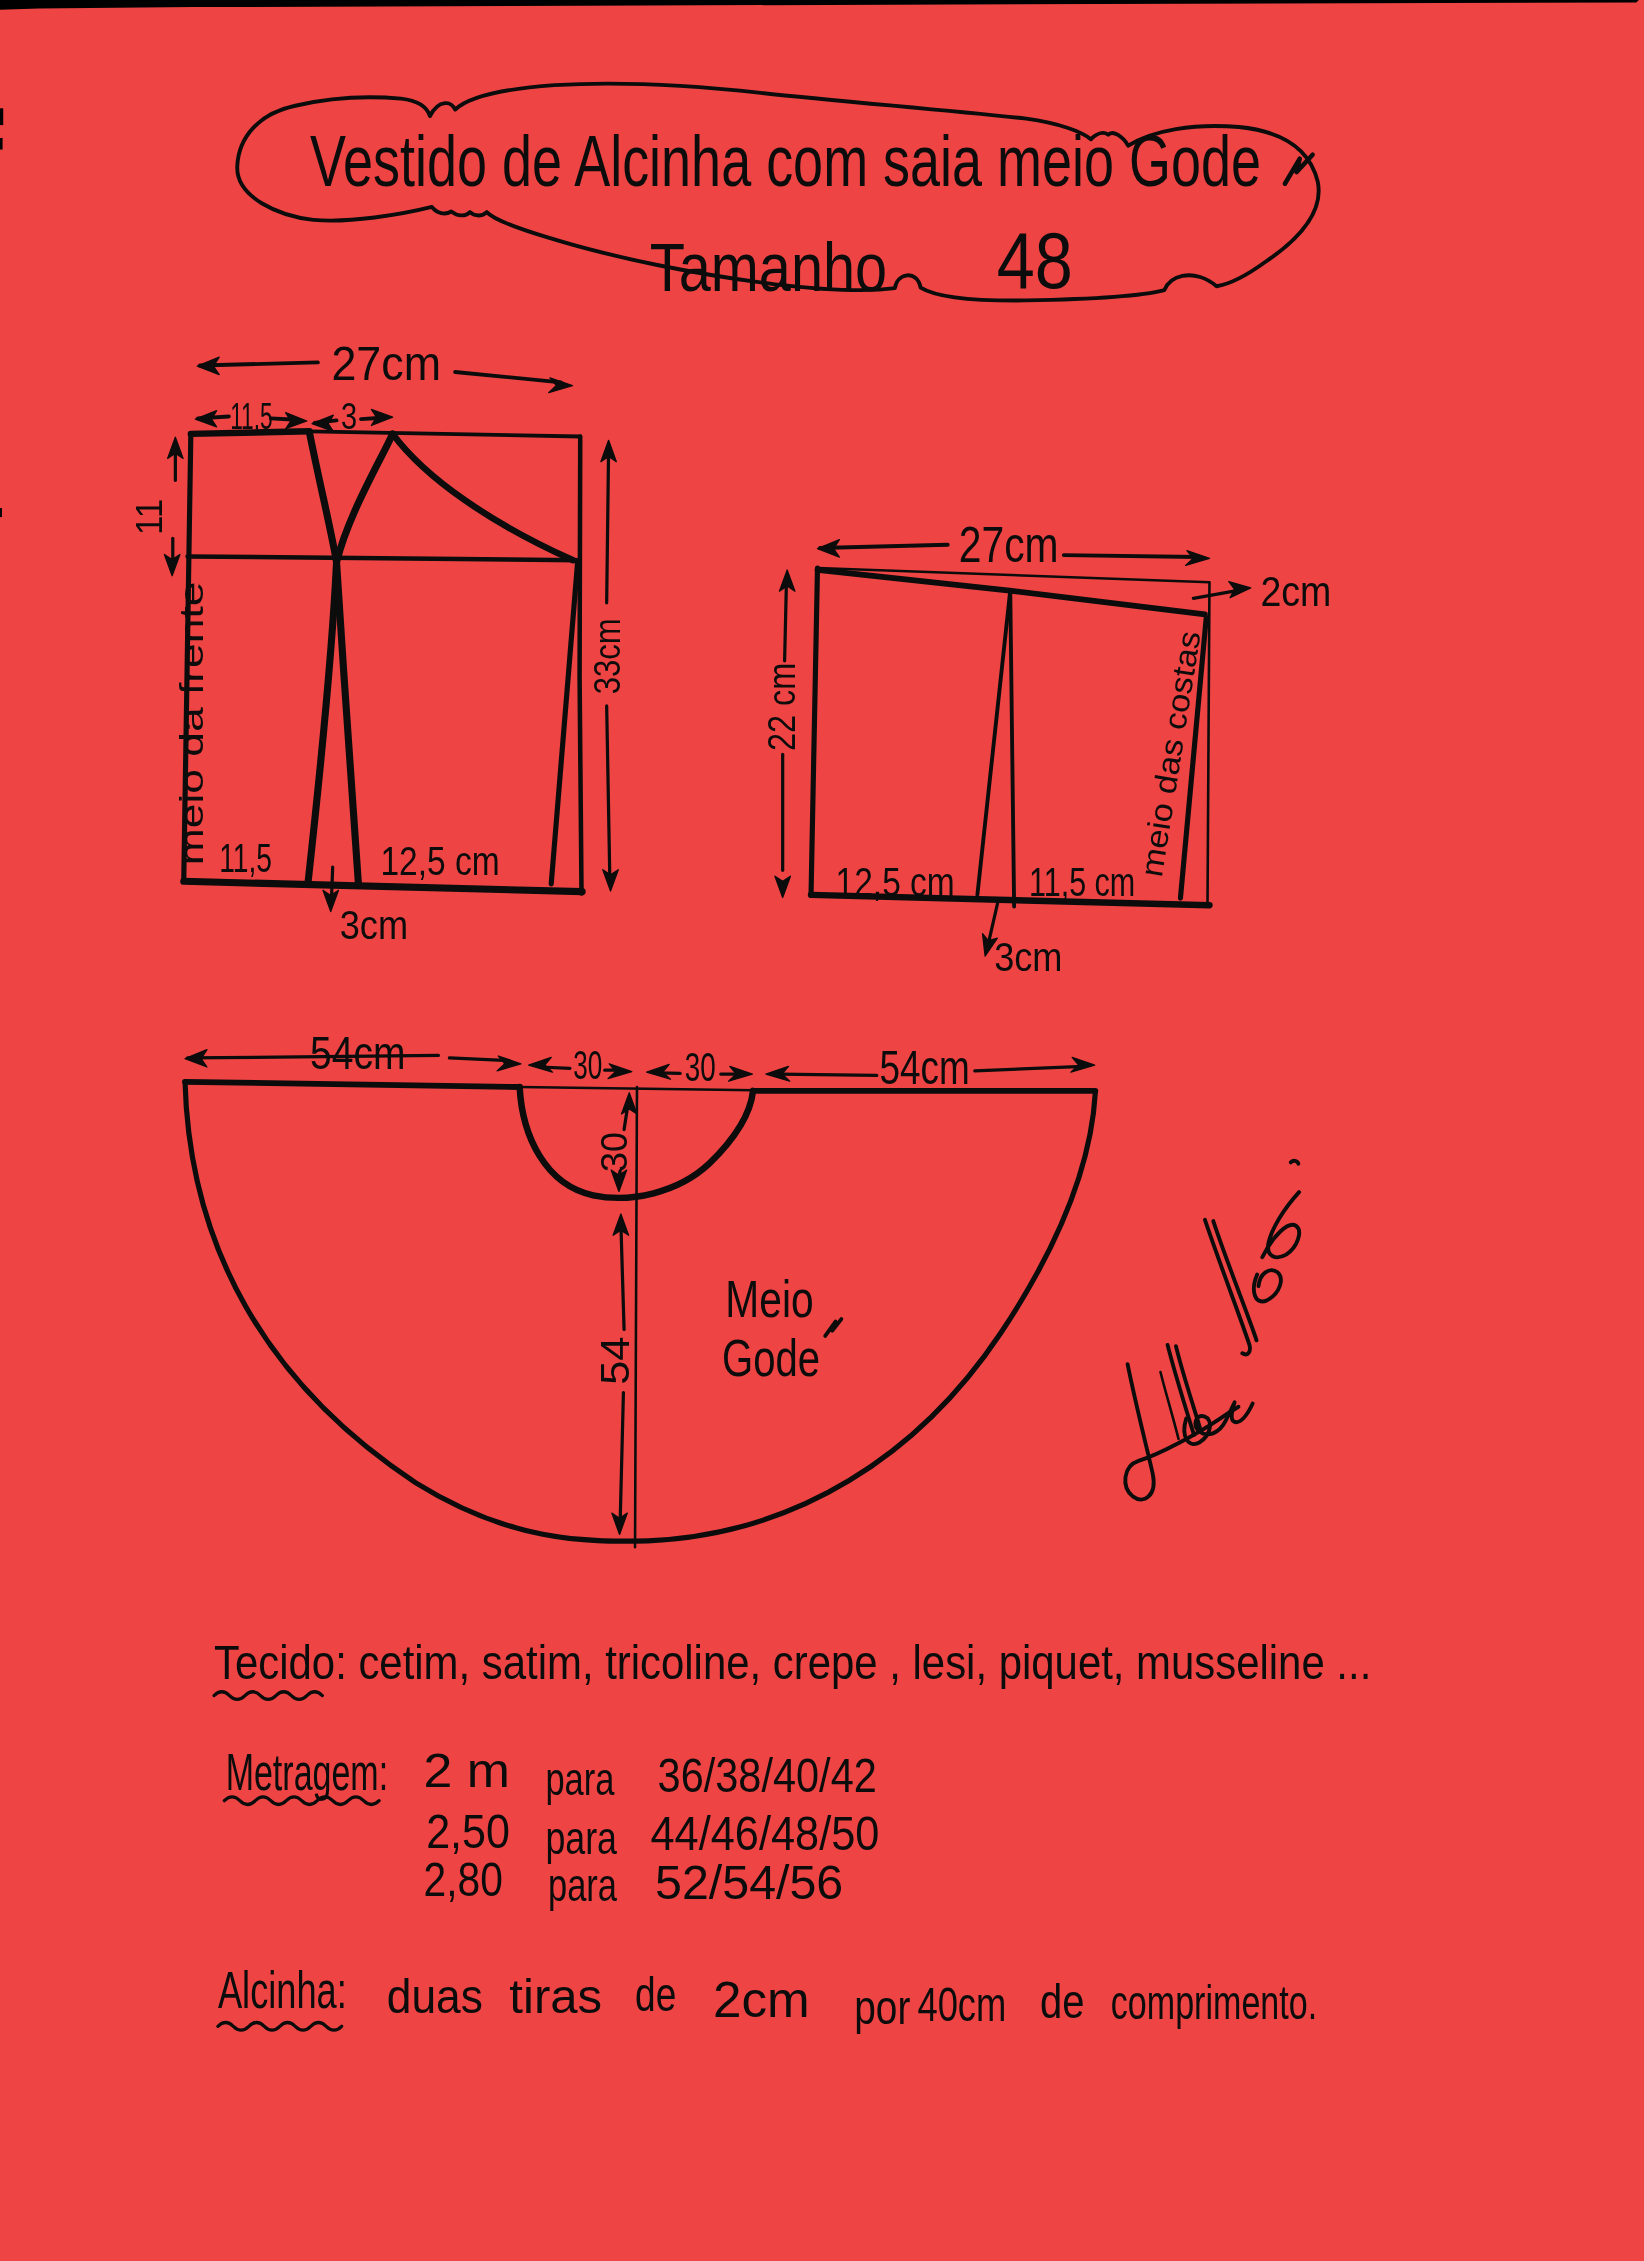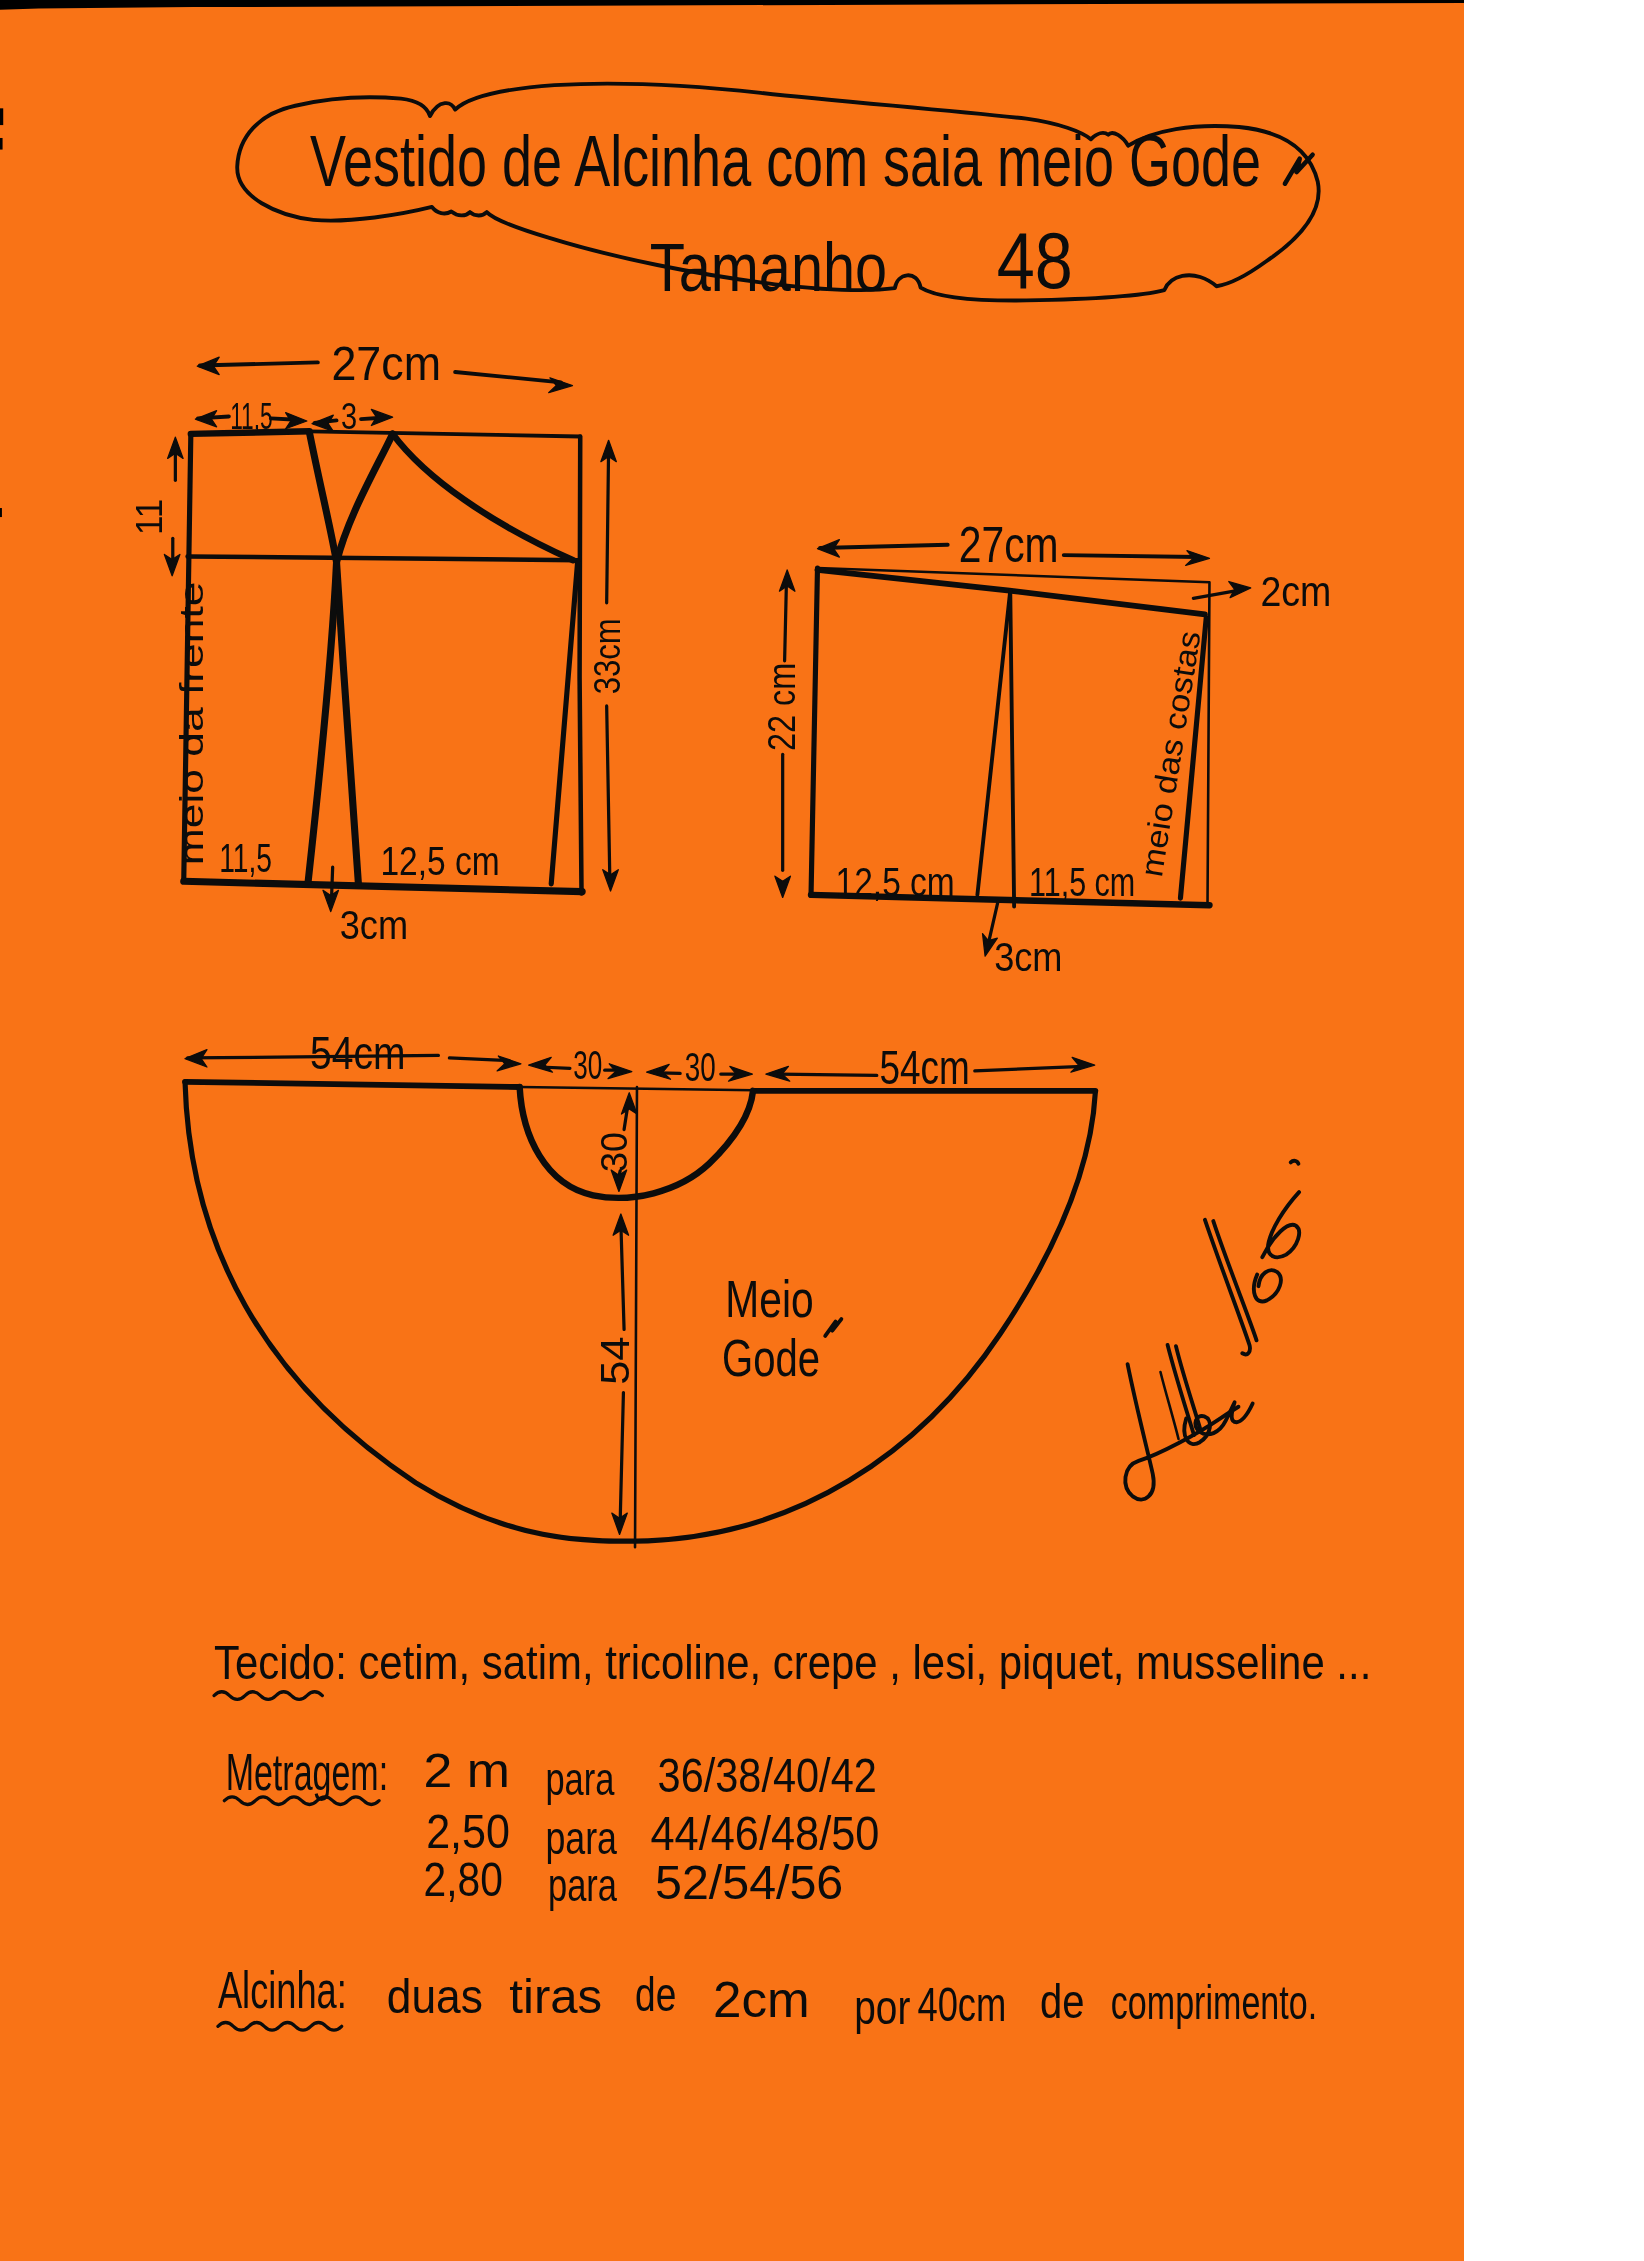--- a/index.html
+++ b/index.html
@@ -1,16 +1,16 @@
 <!DOCTYPE html>
 <html style="font-size:10.3px"><head>
 <meta charset="utf-8">
 <style>
   html,body{margin:0;padding:0;background:#ffffff;}
-  .page{position:relative;width:1464px;height:2261px;background:#f97316;overflow:hidden;}
+  .page{position:relative;width:1644px;height:2261px;background:#ef4444;overflow:hidden;}
   svg text{font-family:"Liberation Sans", sans-serif;fill:#0c0c0c;stroke:none;}
 </style>
 </head>
 <body>
 <div class="page">
 <svg width="1644" height="2261" viewBox="0 0 2550 3507" xmlns="http://www.w3.org/2000/svg">
 <g stroke="#0c0c0c" fill="none" stroke-linecap="round" stroke-linejoin="round">
 
 <path d="M0,0 L2542,0 L2538,4 L1700,6 L900,9 L300,11 L60,13 L0,15 Z" fill="#000000" stroke="none"></path>
 

